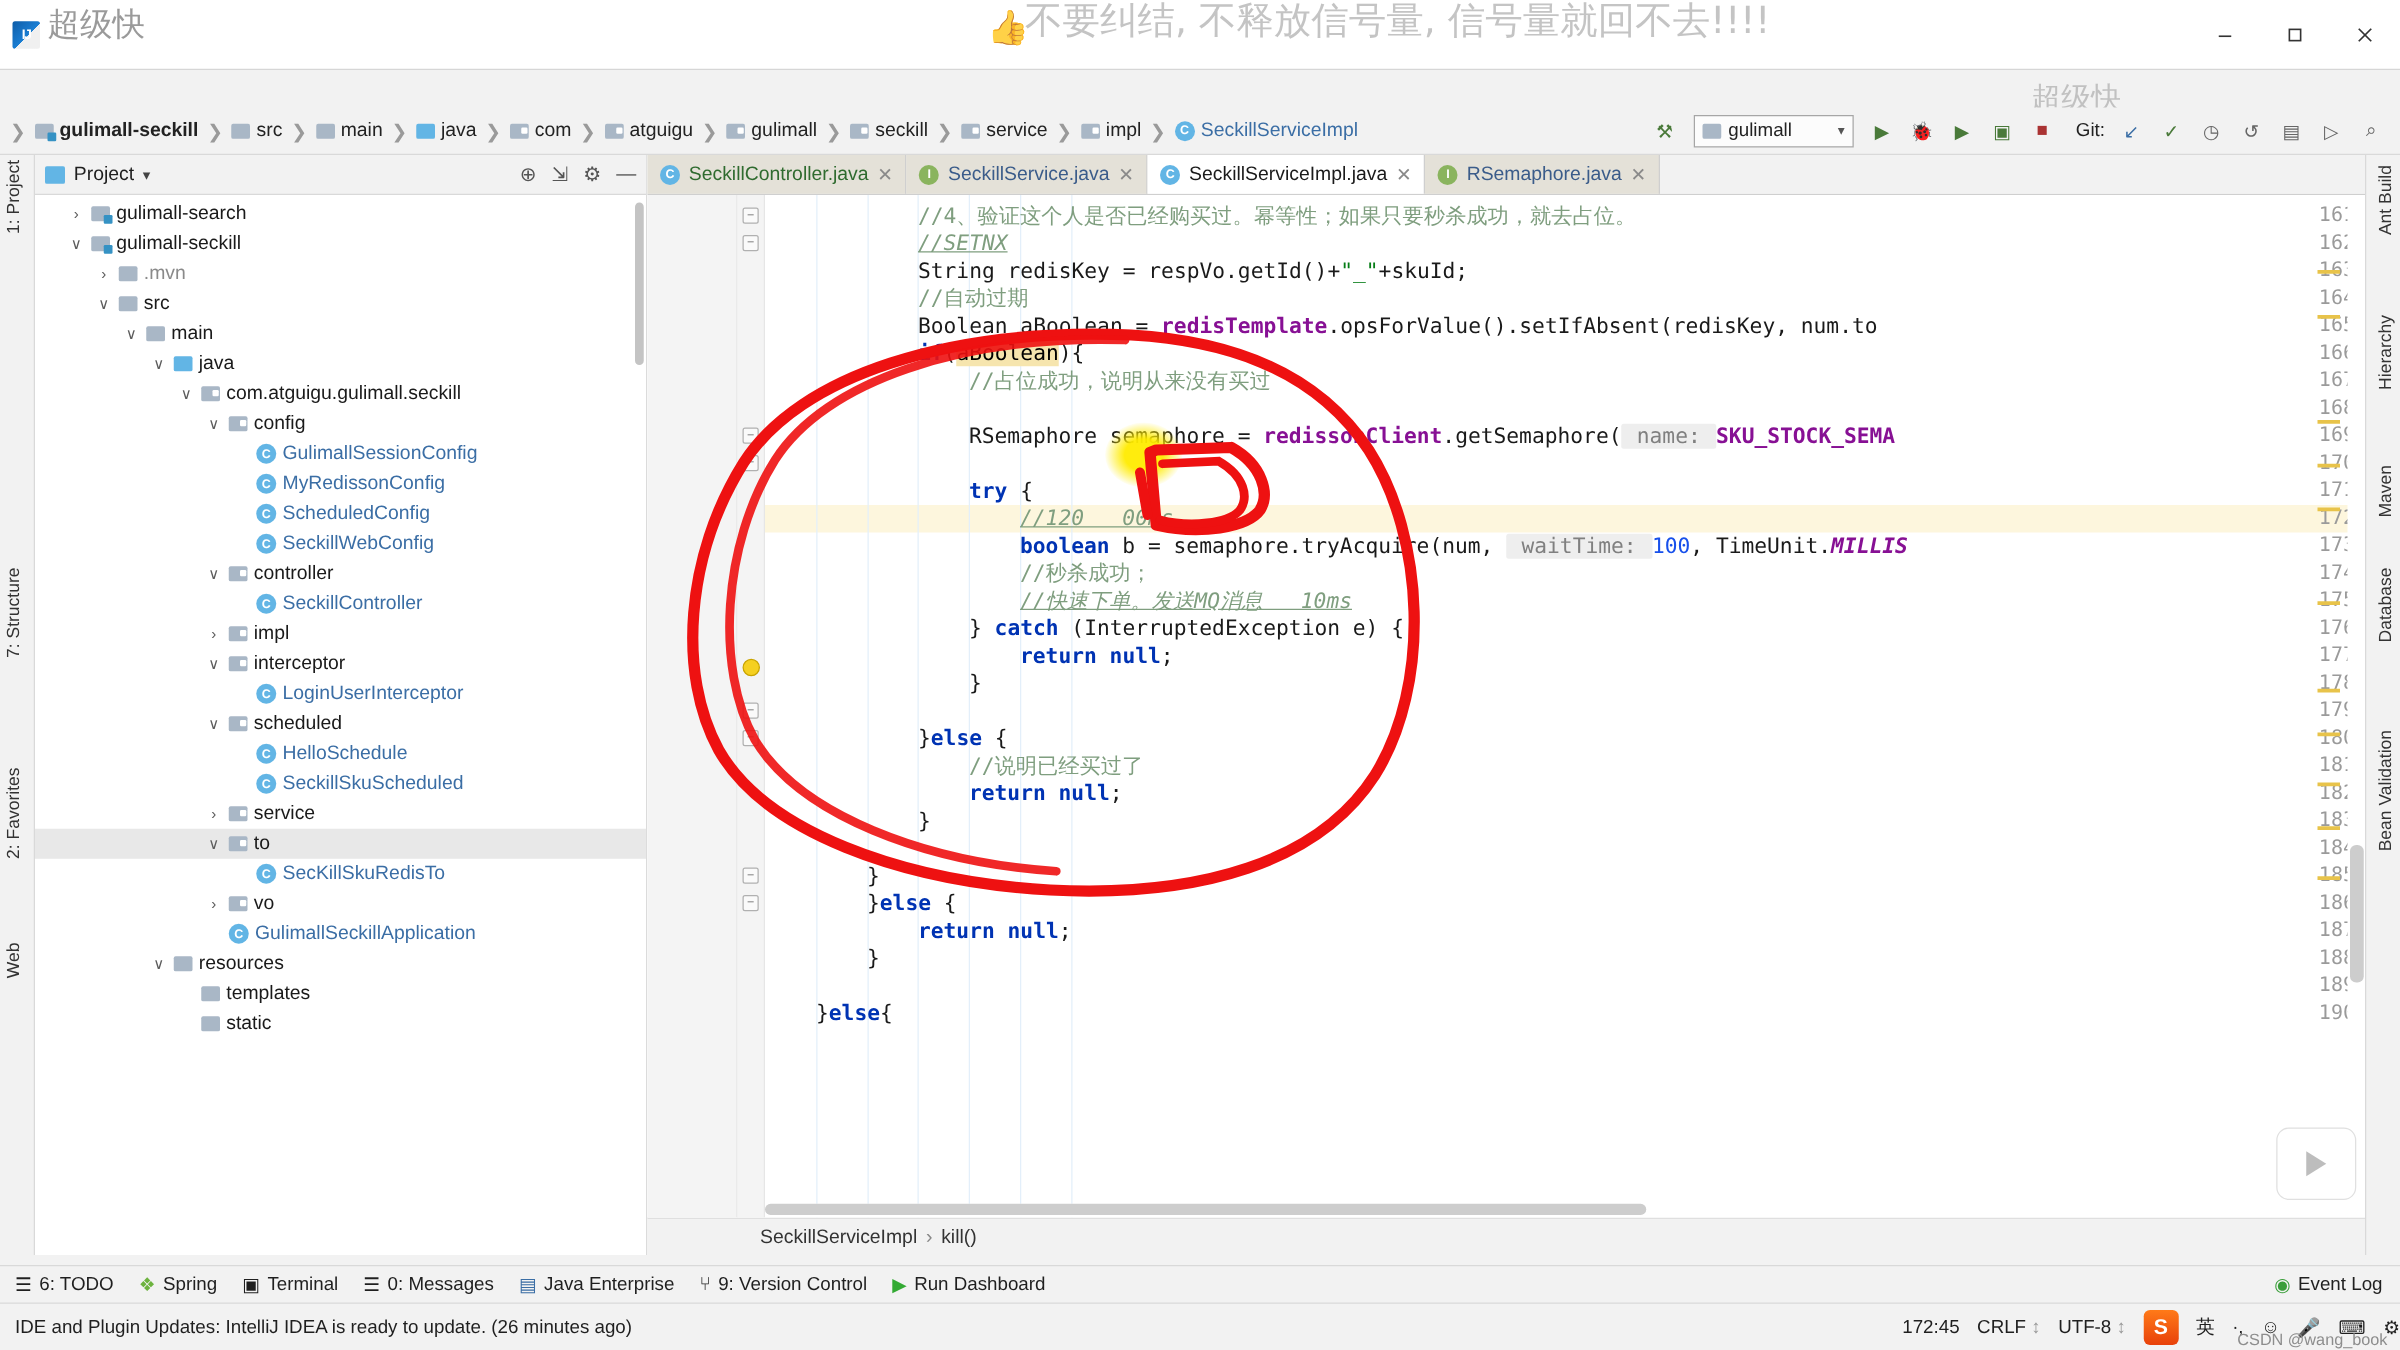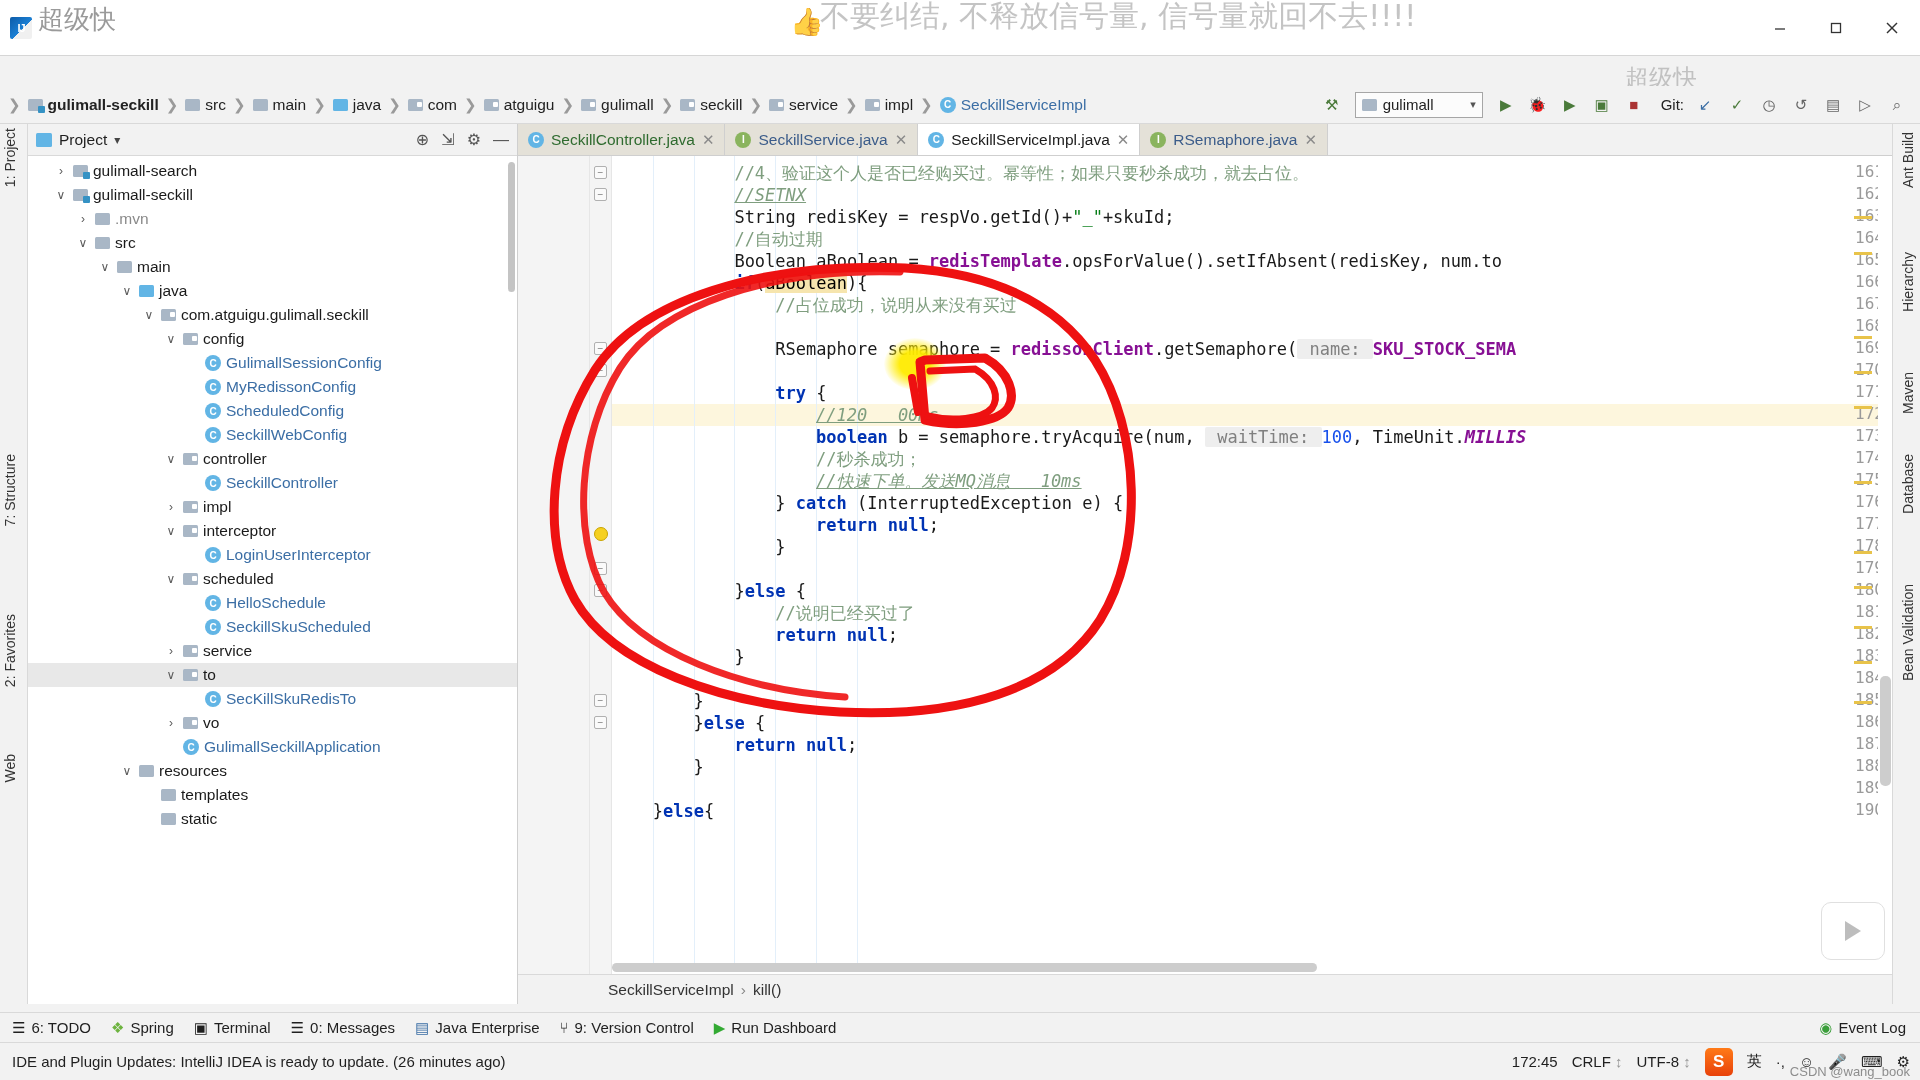--- a/index.html
+++ b/index.html
@@ -274,21 +274,21 @@
   .bb-item { display:flex; align-items:center; gap:6px; white-space: nowrap; }
   .bb-right { margin-left:auto; display:flex; align-items:center; gap:6px; padding-right: 14px; }
 
   
   .statusbar {
     position: absolute; left: 0; right: 0; bottom: 0; height: 38px;
     background: #f2f2f2; border-top: 1px solid #d9d9d9;
     display: flex; align-items: center; padding-left: 12px;
     font-size: 15px; color: #1f1f1f;
   }
-  .sb-right { margin-left:auto; display:flex; align-items:center; gap: 14px; padding-right: 10px; }
+  .sb-right { margin-left:auto; display:flex; align-items:center; gap: 14px; }
   .sb-sep { color:#999; }
   .sogou {
     width: 28px; height: 28px; border-radius: 5px;
     background: linear-gradient(180deg,#ff7a18,#e8410a);
     color:#fff; font-weight:bold; font-size:17px;
     display:flex; align-items:center; justify-content:center;
   }
   .csdn-wm {
     position: absolute; right: 10px; bottom: 1px;
     font-size: 13px; color: #8d8d8d; pointer-events:none;

